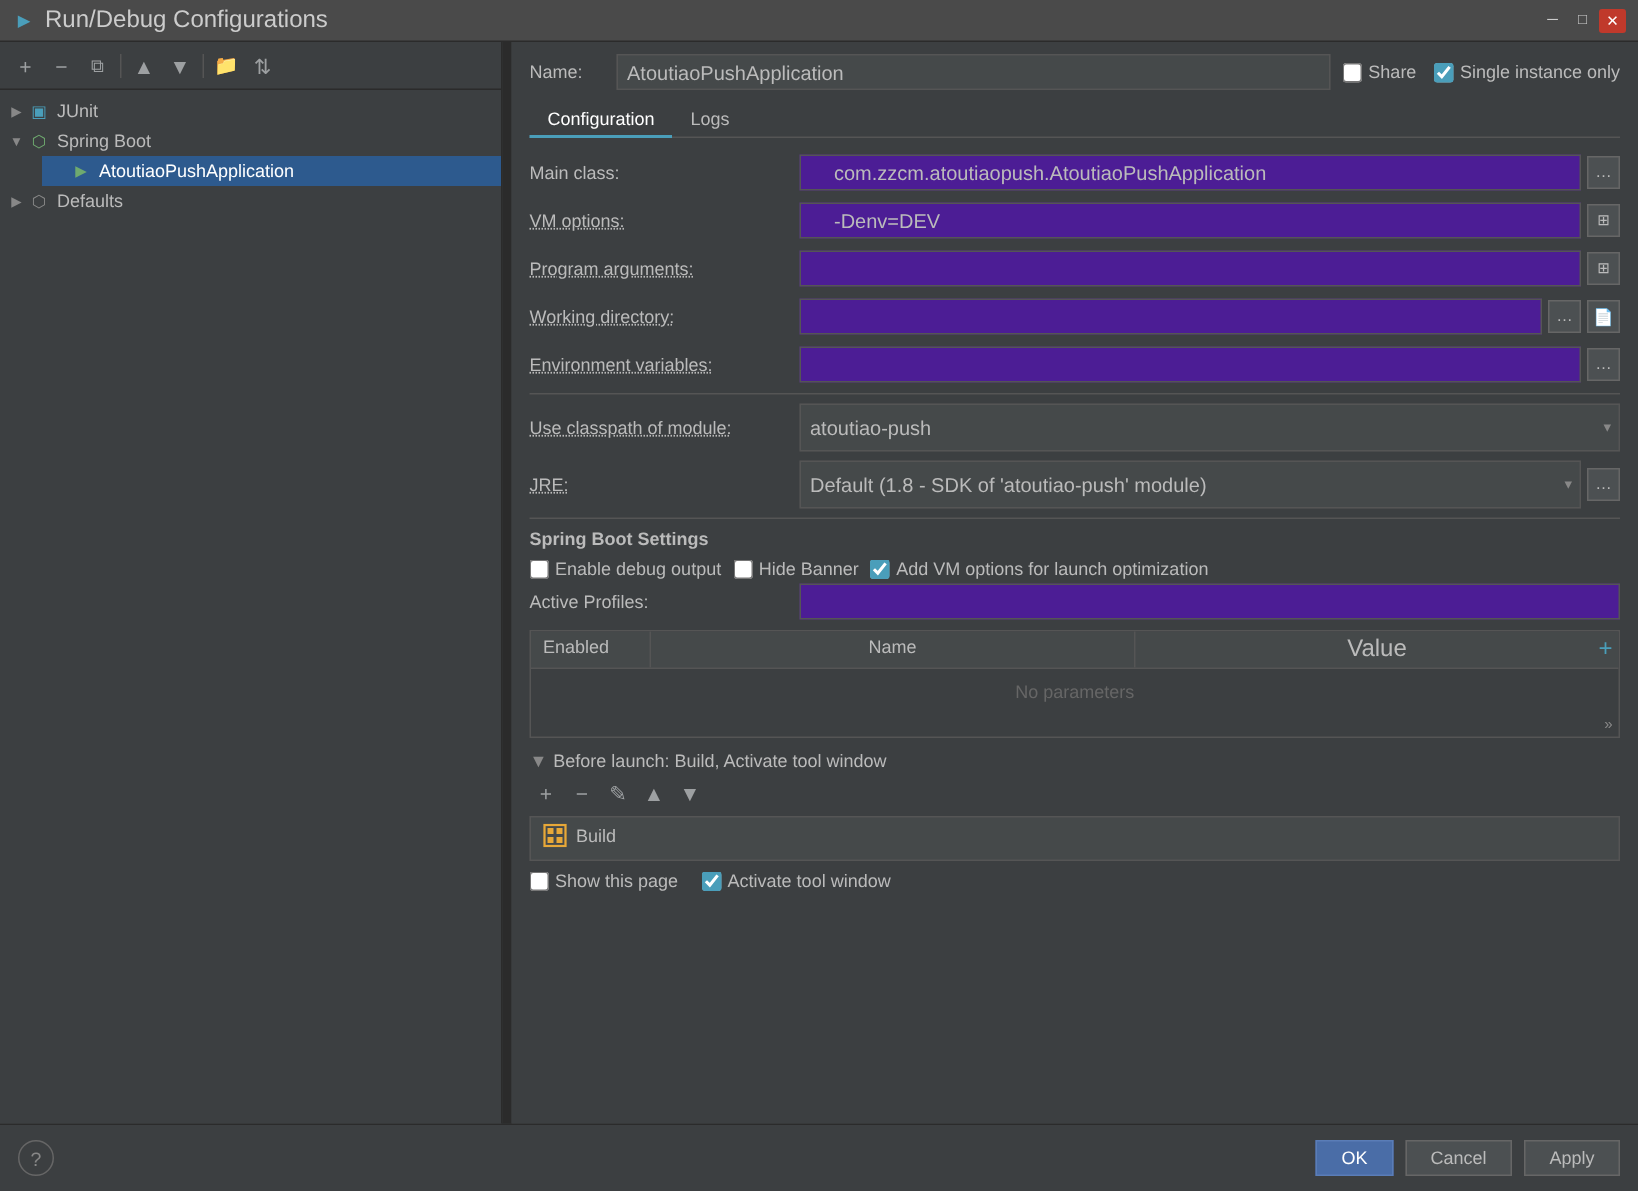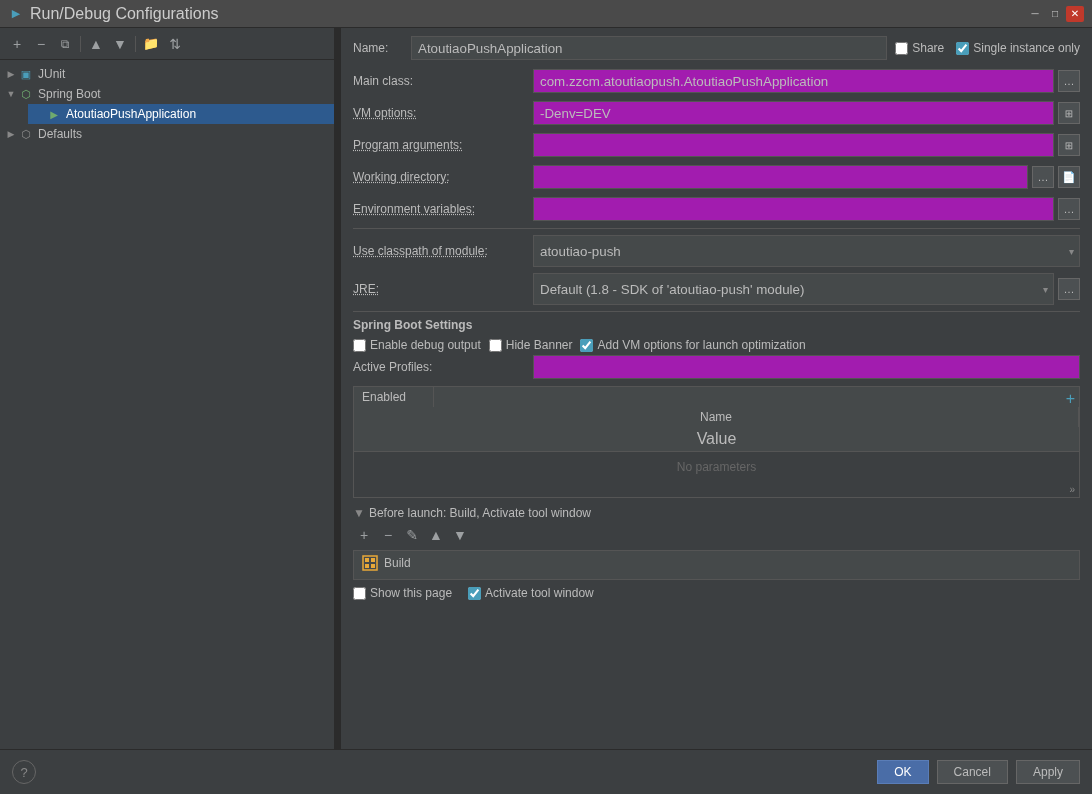--- a/index.html
+++ b/index.html
@@ -207,24 +207,24 @@
       flex-shrink: 0;
     }
     .form-control {
       flex: 1;
       display: flex;
       align-items: center;
       gap: 4px;
     }
     .text-input {
       flex: 1;
-      background: #a21caf;
+      background: #4c1d95;
       border: 1px solid #555;
       color: #bbbbbb;
-      padding: 2px 6px;
+      padding: 2px 22px;
       height: 24px;
       outline: none;
     }
     .icon-btn {
       width: 22px;
       height: 22px;
       background: #4c5052;
       border: 1px solid #666;
       display: flex;
       align-items: center;
@@ -287,21 +287,20 @@
       margin-top: 4px;
     }
     .table-wrapper {
       border: 1px solid #555;
       position: relative;
     }
     .table-header-row {
       display: flex;
       background: #45494a;
       border-bottom: 1px solid #555;
-      flex-direction: column;
     }
     .table-col-enabled {
       width: 80px;
       padding: 3px 8px;
       border-right: 1px solid #555;
       color: #bbbbbb;
       font-size: 12px;
     }
     .table-col-name {
       flex: 1;
@@ -513,20 +512,24 @@
           <input type="checkbox" style="">
           <span>Share</span>
         </label>
         <label class="checkbox-label">
           <input type="checkbox" checked="" style="">
           <span>Single instance only</span>
         </label>
       </div>
     </div>
 
+    <div class="tabs">
+      <div class="tab active">Configuration</div>
+      <div class="tab">Logs</div>
+    </div>
 
     <div>
 
       <div class="form-row">
         <div class="form-label">Main class:</div>
         <div class="form-control">
           <input class="text-input" type="text" value="com.zzcm.atoutiaopush.AtoutiaoPushApplication" style="">
           <div class="icon-btn">…</div>
         </div>
       </div>

